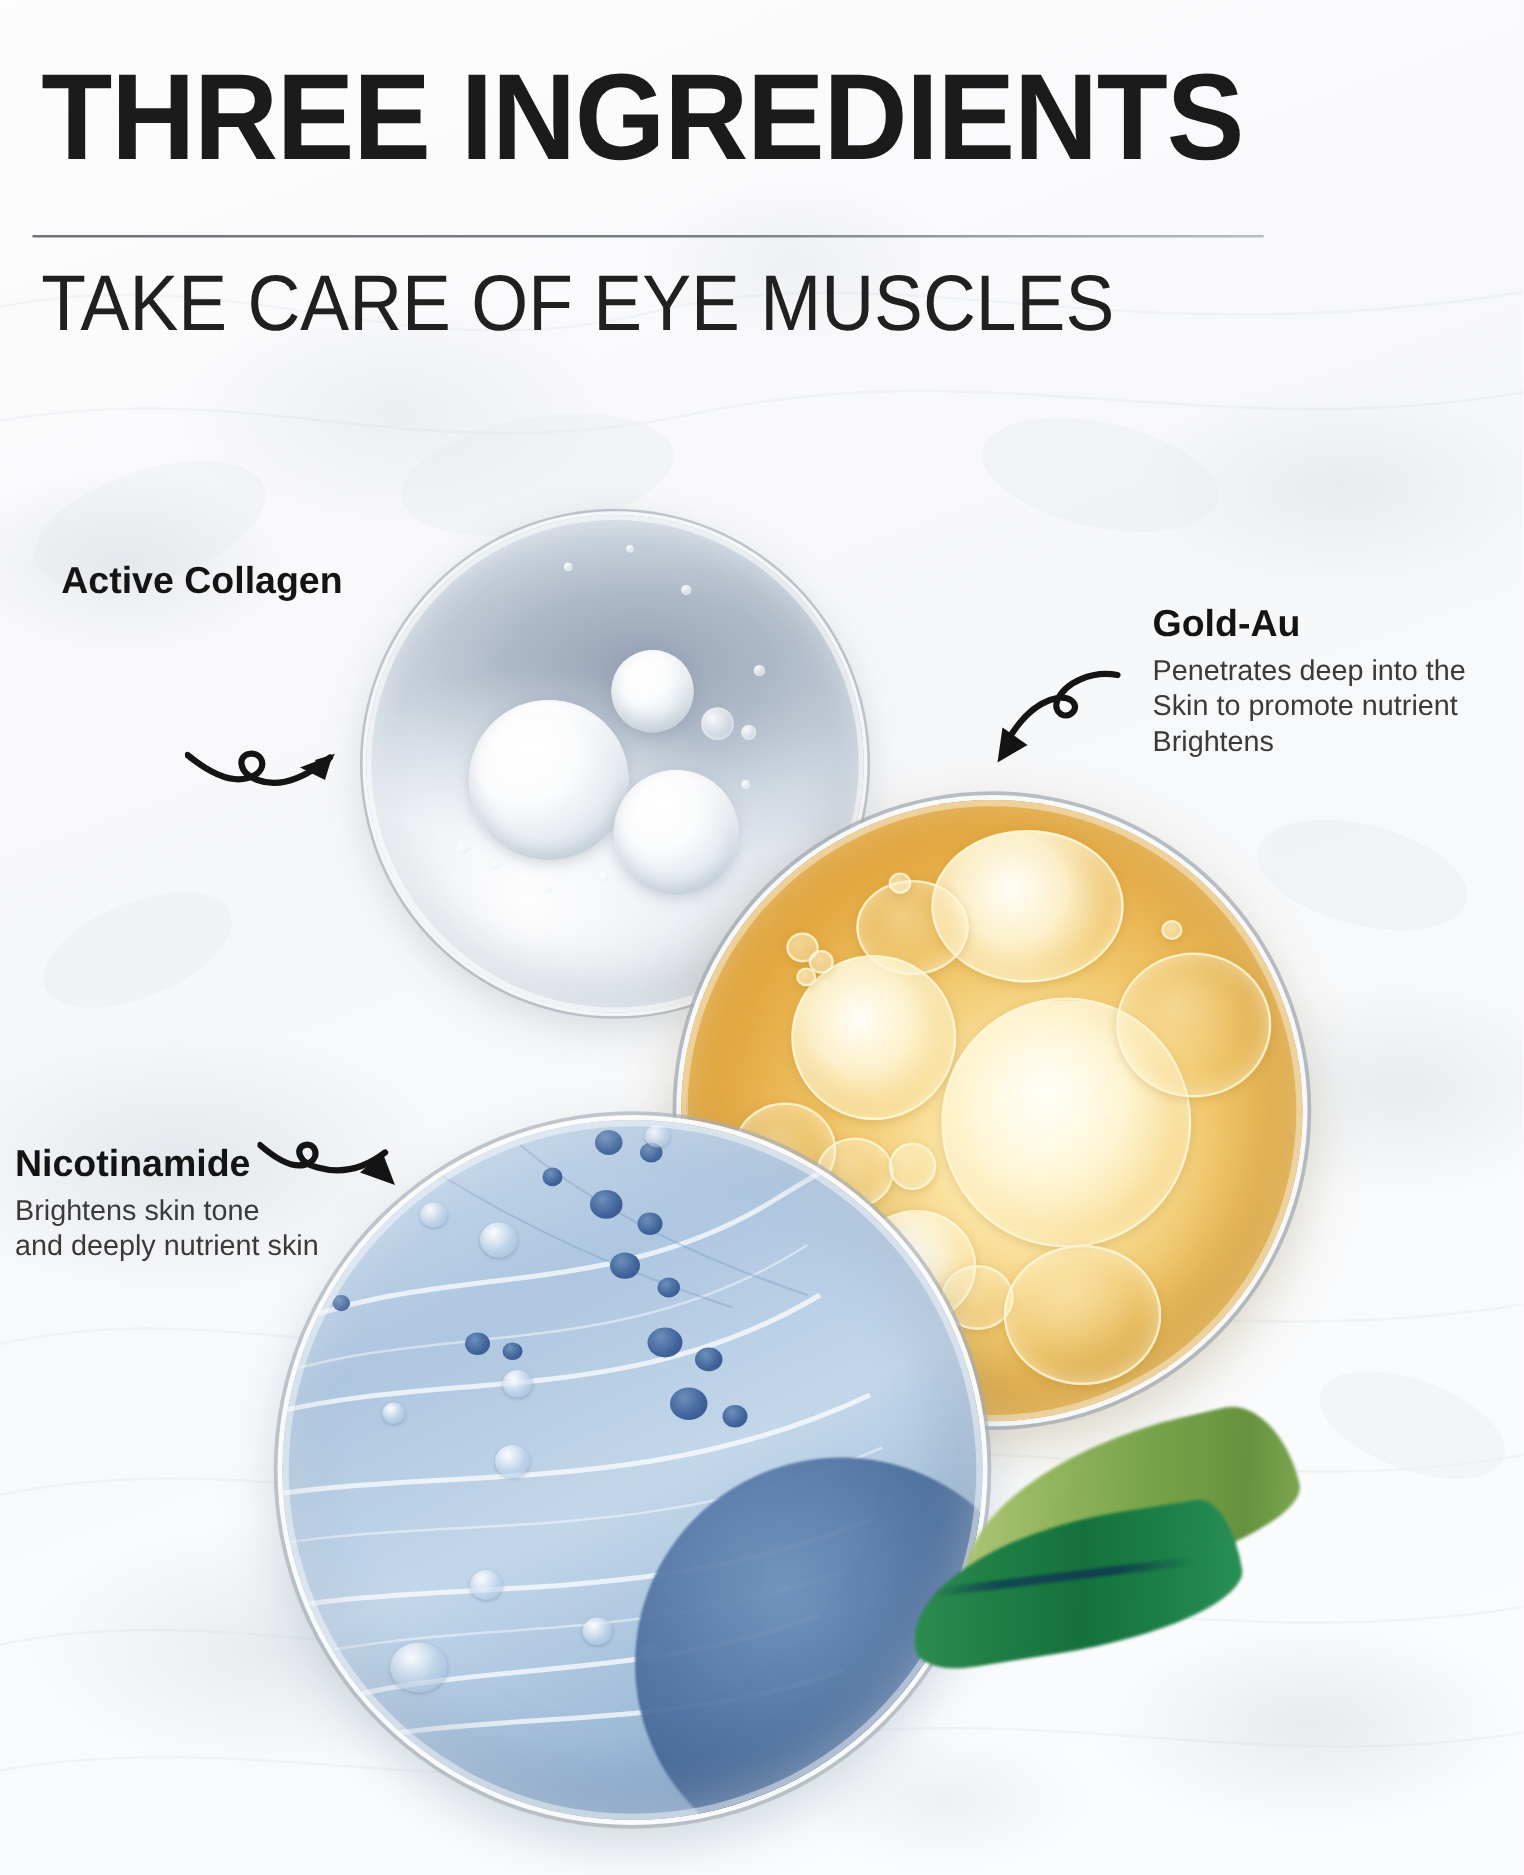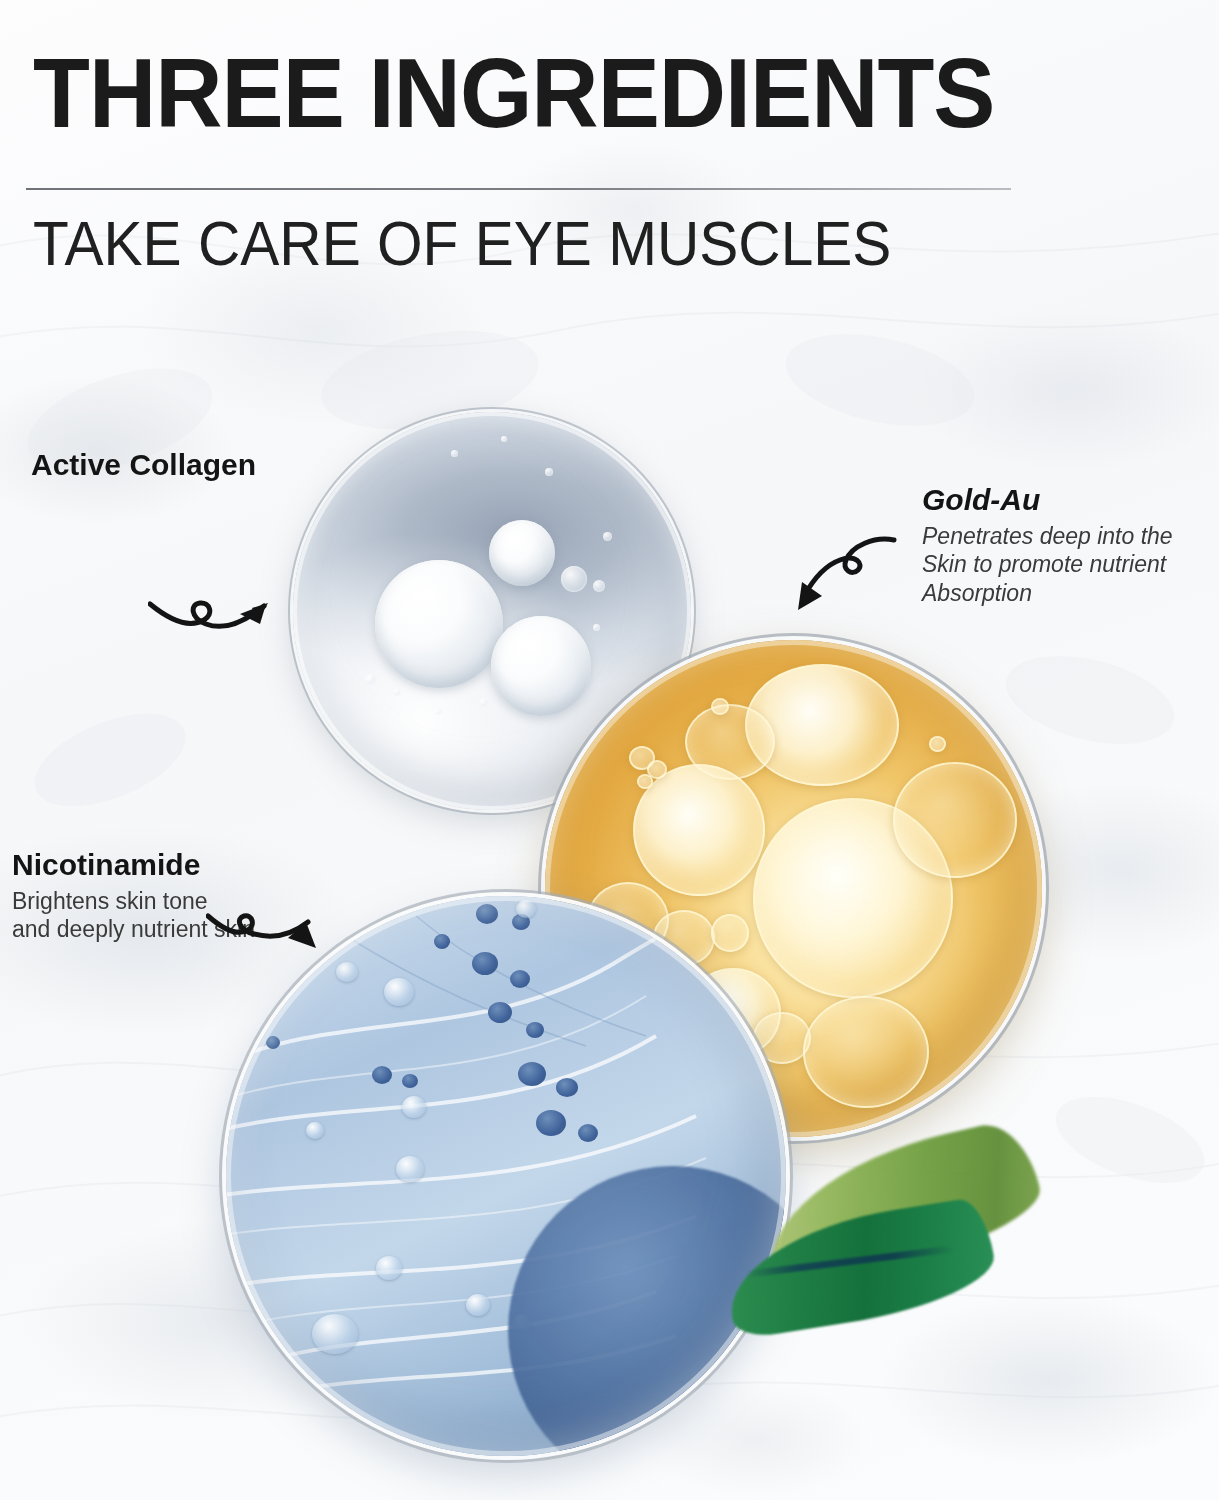--- a/index.html
+++ b/index.html
@@ -194,23 +194,23 @@
     line-height:1.12;white-space:nowrap;
     font-family:"Liberation Sans Narrow","Liberation Sans",sans-serif;
     font-stretch:condensed;
   }
   .ann-body{
     font-size:23px;font-weight:400;color:#3a3a3a;
     line-height:1.25;white-space:pre-line;margin-top:5px;
     font-family:"Liberation Sans Narrow","Liberation Sans",sans-serif;
     font-stretch:condensed;
   }
-  #ann-collagen{left:31px;top:448px;}
-  #ann-gold{left:922px;top:483px;font-style:italic;}
-  #ann-nicotinamide{left:12px;top:848px;}
+  #ann-collagen{left:49px;top:448px;}
+  #ann-gold{left:922px;top:483px;}
+  #ann-nicotinamide{left:12px;top:915px;}
 
   .arrow{position:absolute;}
   #arrow-collagen{left:148px;top:570px;}
   #arrow-gold{left:788px;top:534px;}
   #arrow-nicotinamide{left:206px;top:896px;}
 </style>
 </head>
 <body>
 
 <div id="bg"></div>
@@ -332,21 +332,21 @@
 <div id="leaf-vein"></div>
 
 <div class="ann" id="ann-collagen">
   <div class="ann-title">Active Collagen</div>
 </div>
 
 <div class="ann" id="ann-gold">
   <div class="ann-title">Gold-Au</div>
   <div class="ann-body">Penetrates deep into the
 Skin to promote nutrient
-Absorption</div>
+Brightens</div>
 </div>
 
 <div class="ann" id="ann-nicotinamide">
   <div class="ann-title">Nicotinamide</div>
   <div class="ann-body">Brightens skin tone
 and deeply nutrient skin</div>
 </div>
 
 <svg class="arrow" id="arrow-collagen" width="140" height="80" viewBox="0 0 140 80">
   <path d="M2,34 C24,52 42,58 56,50 C66,44 62,32 52,33 C42,34 42,48 58,54 C74,60 94,54 116,36" fill="none" stroke="#141414" stroke-width="5" stroke-linecap="round"></path>

